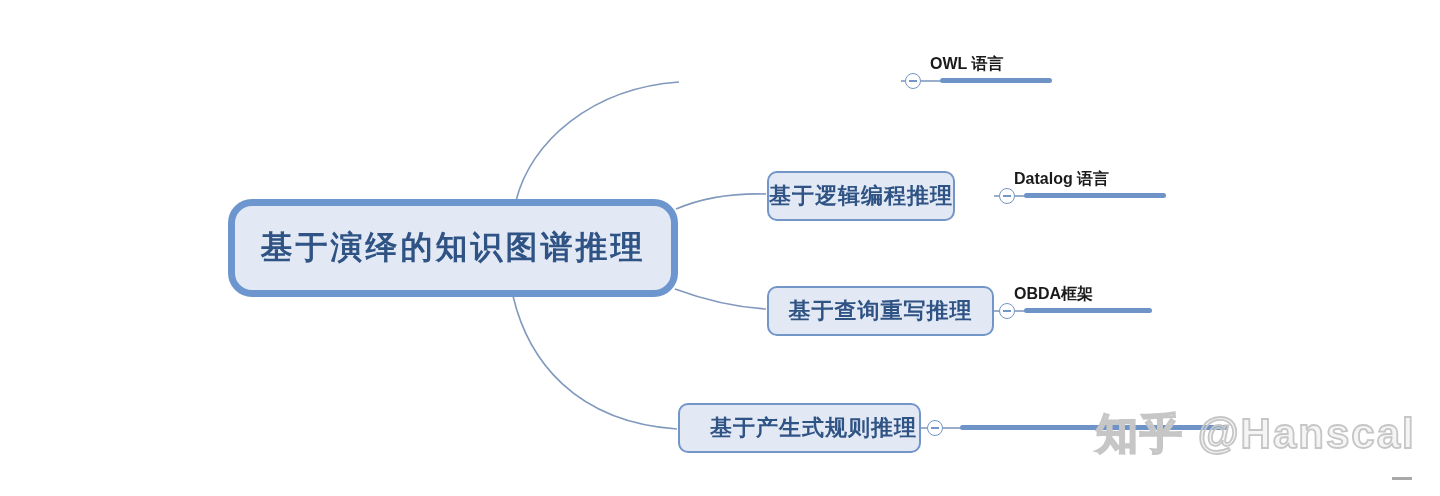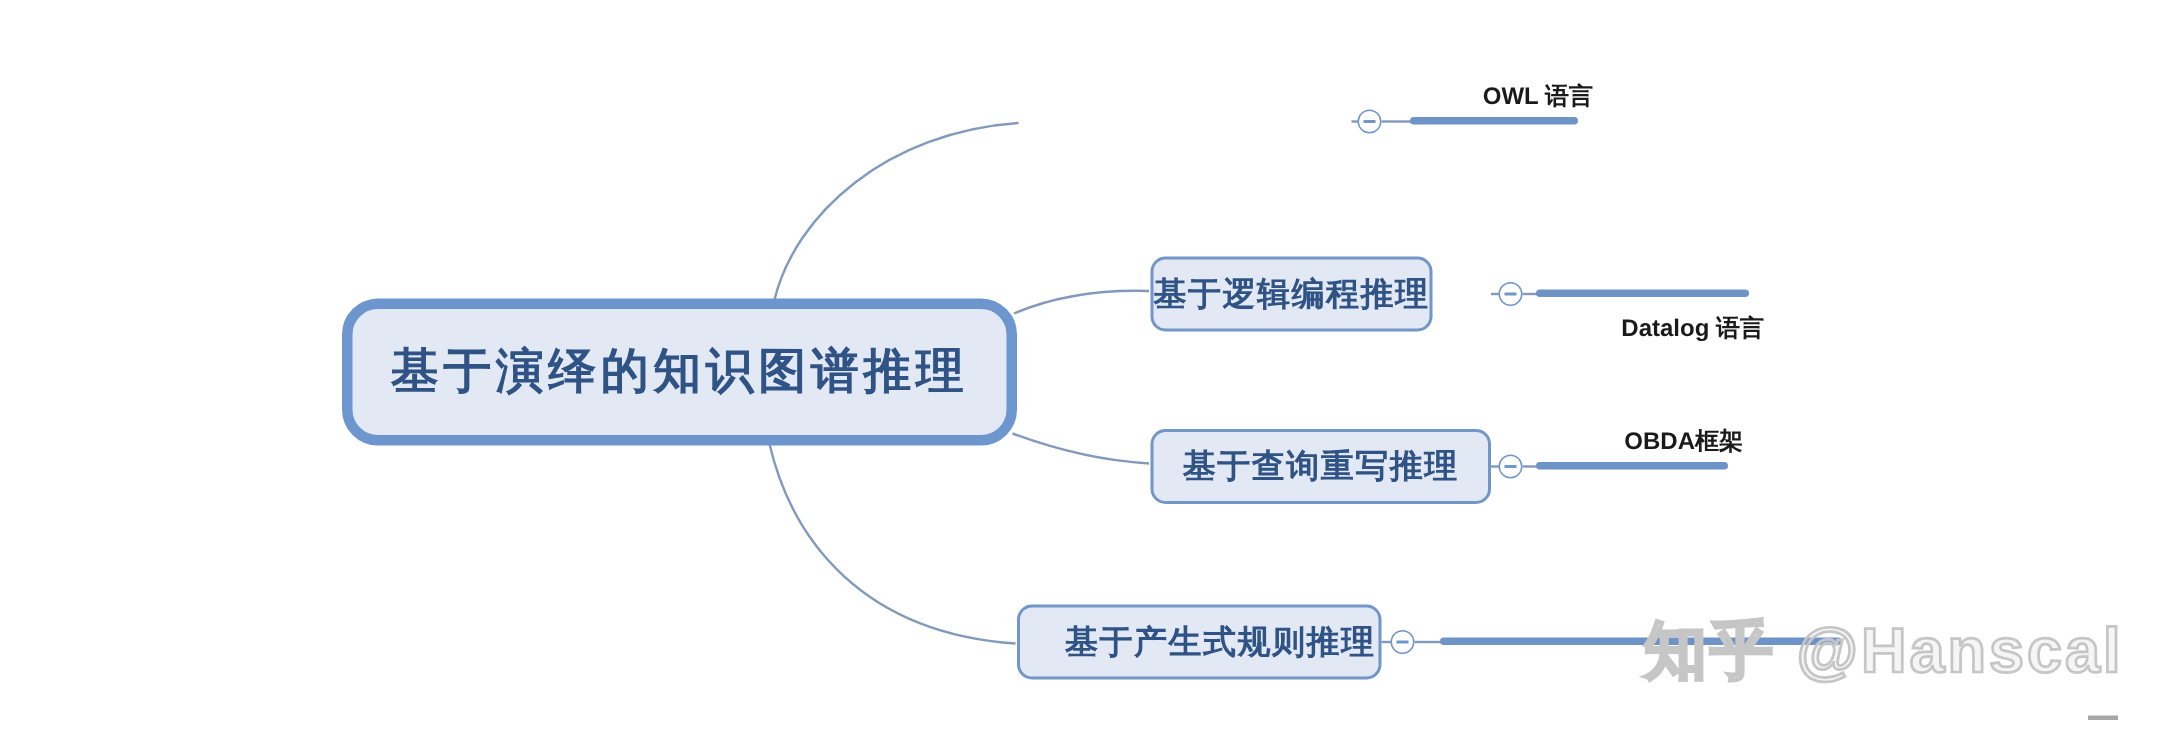--- a/index.html
+++ b/index.html
@@ -92,28 +92,28 @@
     border-radius:3px;
     background:var(--bar-color);
   }
   #bar-0{left:940px;top:78px;width:112px;}
   #bar-1{left:1024px;top:193px;width:142px;}
   #bar-2{left:1024px;top:308px;width:128px;}
   #bar-3{left:960px;top:425px;width:268px;}
 
   .leaf-label{
     position:absolute;
-    text-align:right;
+    text-align:left;
     font-size:16px;
     font-weight:600;
     color:var(--leaf-text);
     white-space:nowrap;
   }
   #leaf-0{left:930px;top:54px;width:132px;}
-  #leaf-1{left:1014px;top:169px;width:162px;margin-top:40px;}
+  #leaf-1{left:1014px;top:169px;width:162px;}
   #leaf-2{left:1014px;top:284px;width:148px;}
   #leaf-3{left:950px;top:400px;width:288px;}
 
   .watermark{
     position:absolute;
     left:1096px;top:406px;
     font-size:42px;
     font-weight:bold;
     letter-spacing:2px;
     white-space:nowrap;

